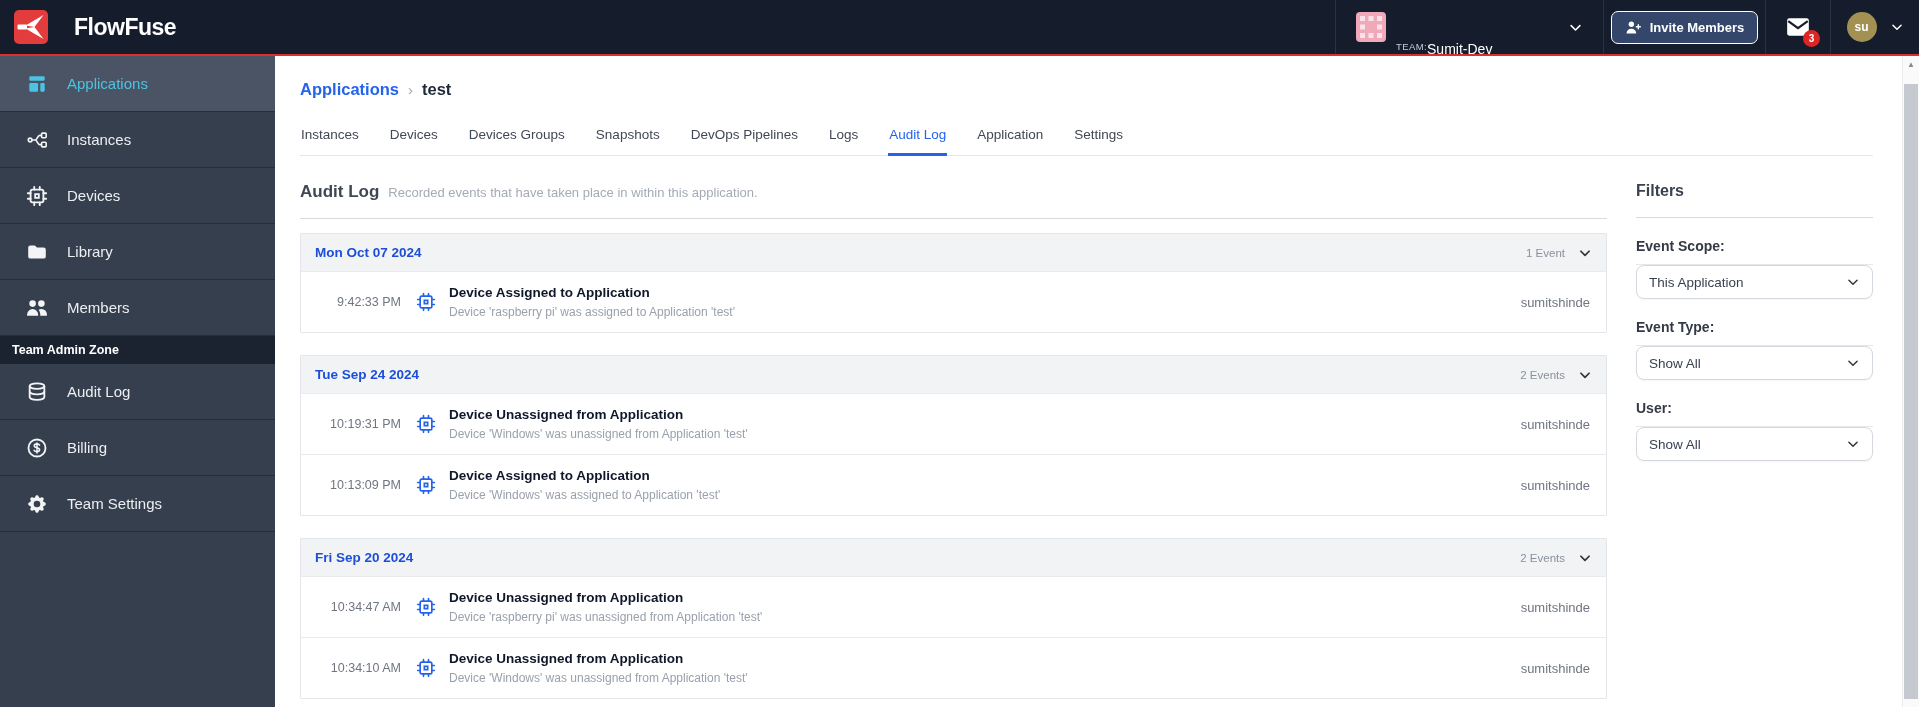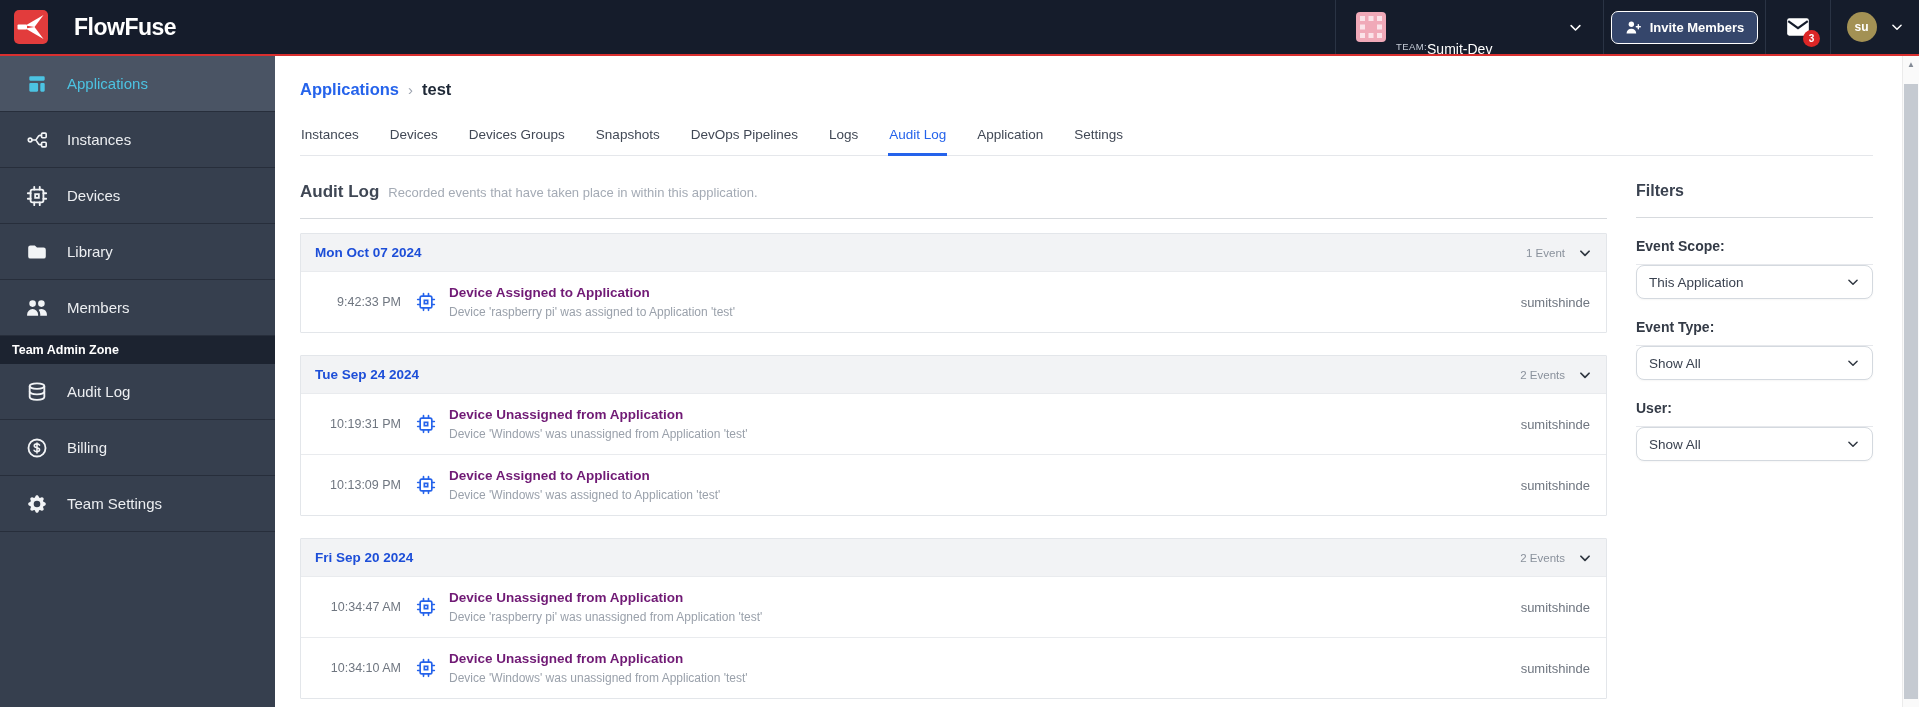--- a/index.html
+++ b/index.html
@@ -72,21 +72,21 @@
   .group-date { font-size:13.5px; font-weight:700; color:#1d4ed8; }
   .group-meta { display:flex; align-items:center; gap:13px; }
   .group-count { font-size:11.5px; color:#8a919c; }
   .chev-dark { color:#2f3640; display:flex; }
 
   .event { display:flex; align-items:center; padding:12px 14px; background:#fff;
     border-top:1px solid #e9ebee; }
   .event-time { width:86px; text-align:right; font-size:12.5px; color:#6f7680; flex:none; }
   .event-chip { margin:0 13px 0 15px; color:#2563eb; flex:none; display:flex; }
   .event-body { flex:1; min-width:0; }
-  .event-title { font-size:13.5px; font-weight:700; color:#701a75; line-height:17px; }
+  .event-title { font-size:13.5px; font-weight:700; color:#0f172a; line-height:17px; }
   .event-desc { font-size:12px; color:#9aa1ab; margin-top:4px; line-height:15px; }
   .event-user { font-size:13px; color:#6f7680; flex:none; padding-right:2px;text-align:right; }
 
   .filters-title { font-size:16px; font-weight:700; color:#3a4250; padding-bottom:17px;
     border-bottom:1px solid #d7dade; }
   .filter-field { margin-top:20px; }
   .filter-label { font-size:14px; font-weight:700; color:#333a46; padding-bottom:10px;
     border-bottom:1px solid #e6e8ec; }
   .filter-select { height:34px; border:1px solid #d4d9df; border-radius:8px;
     background:#fff; display:flex; align-items:center; justify-content:space-between;

